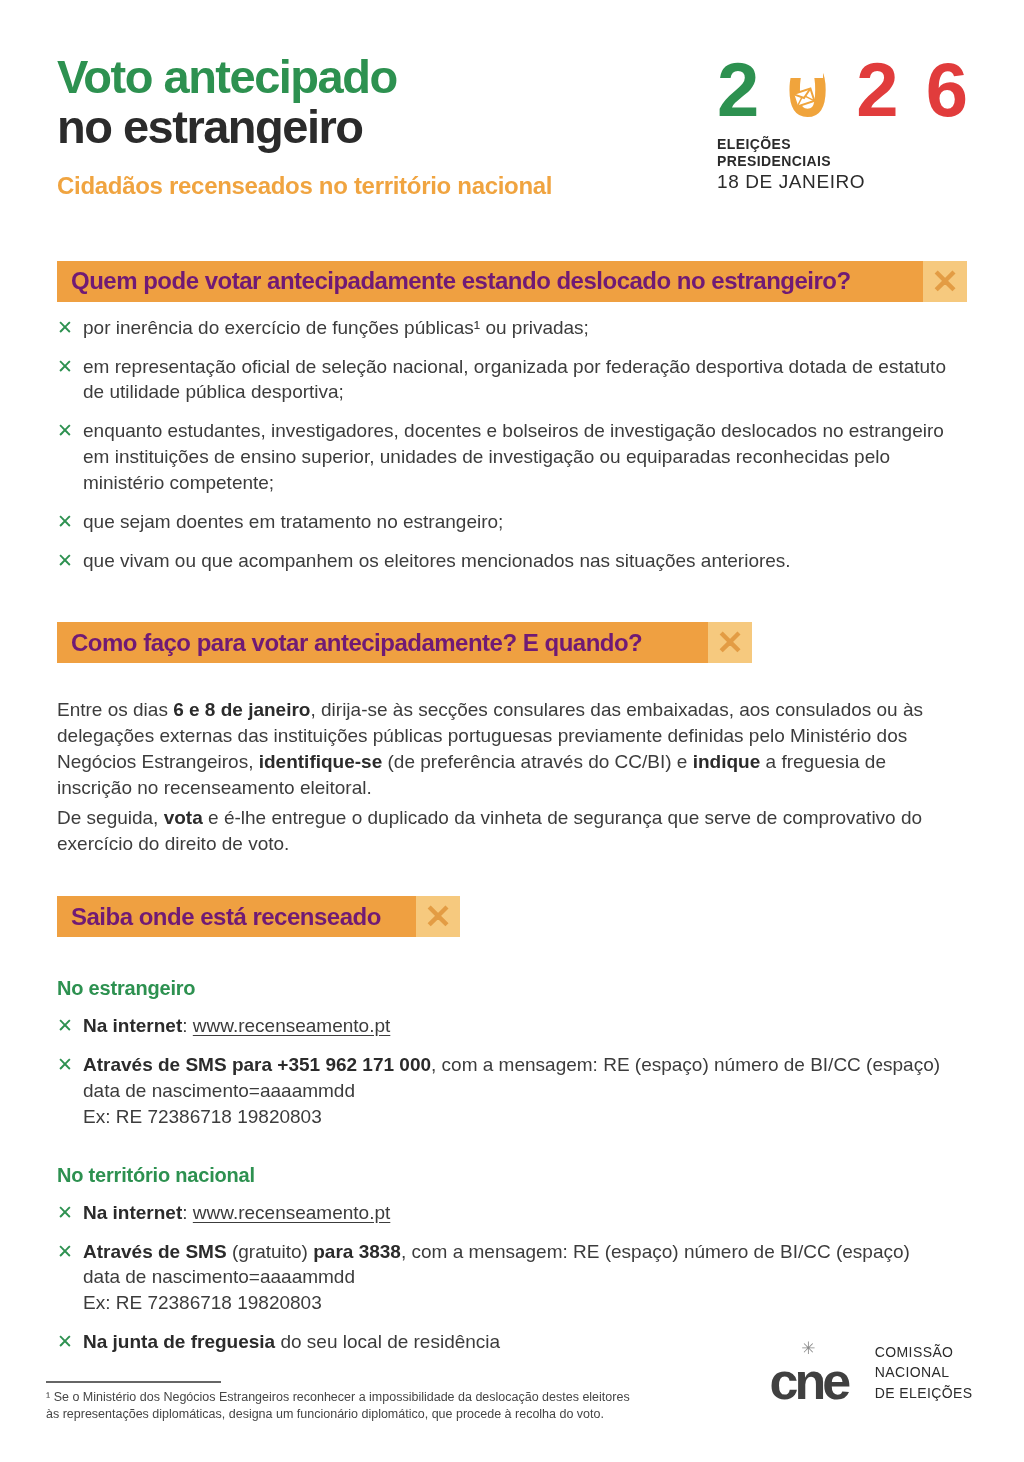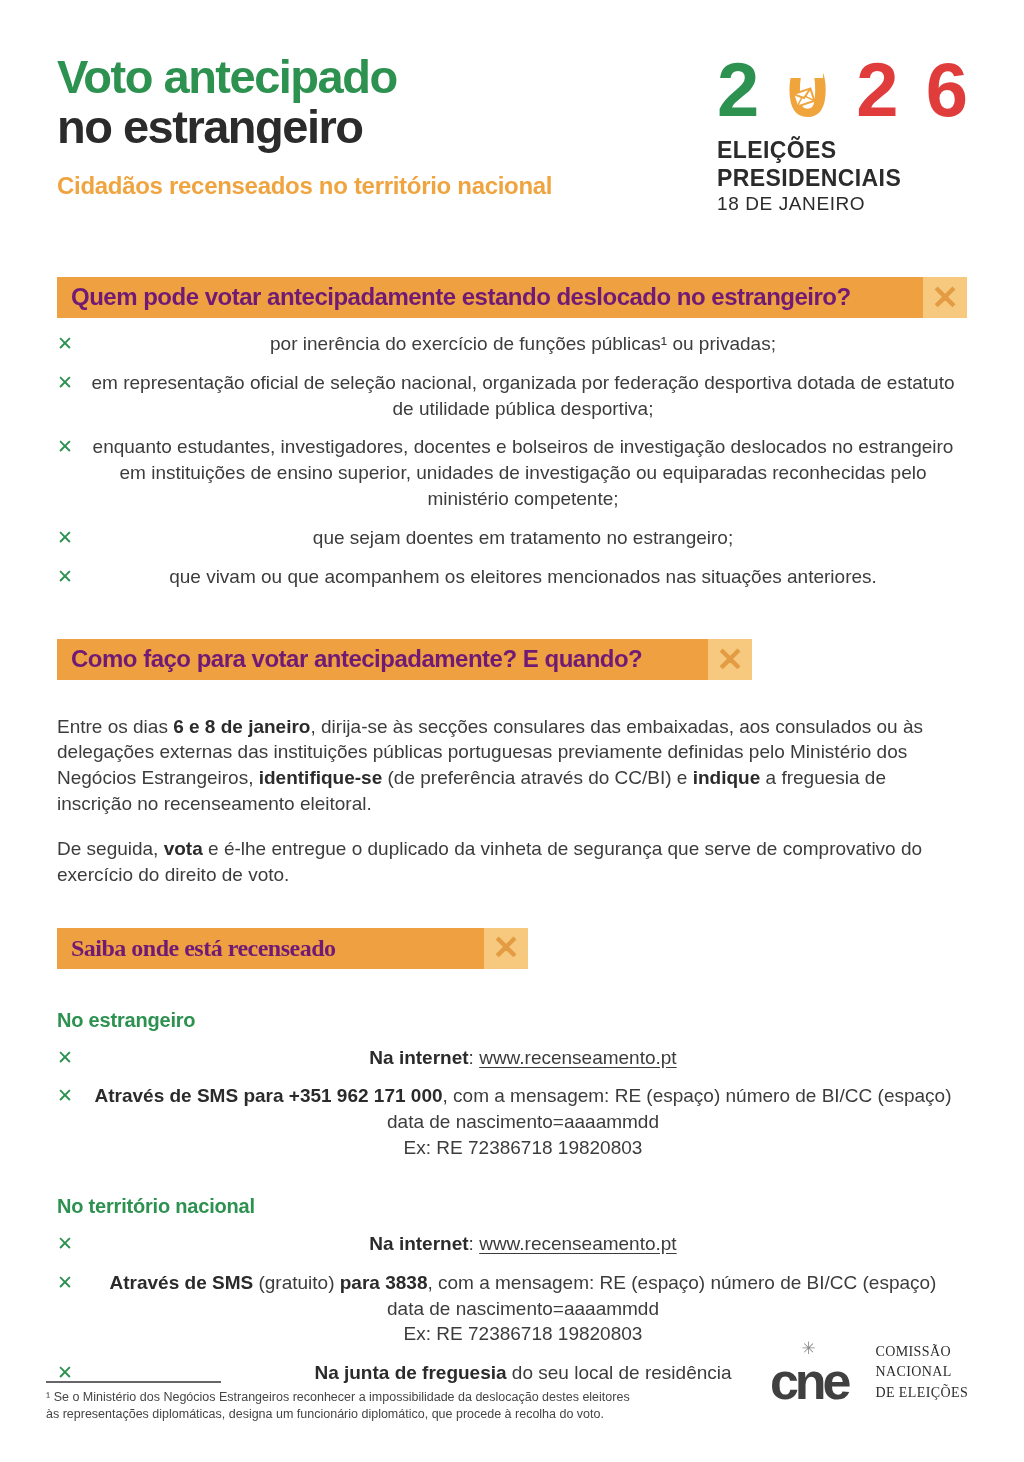--- a/index.html
+++ b/index.html
@@ -42,59 +42,59 @@
   .logo-digits span { display: inline-block; }
   .d-green { color: #2d9150; }
   .d-orange { color: #f0a43c; position: relative; }
   .d-red { color: #e13c3c; }
   .ballot-slot {
     position: absolute; top: -4px; left: 50%; transform: translateX(-50%);
     width: 34px; height: 28px; background: #ffffff;
     display: flex; align-items: flex-start; justify-content: center;
   }
   .logo-text { margin-top: 10px; }
-  .logo-text .lt-bold { font-size: 23px; font-weight: bold; color: #2b2b2b; letter-spacing: 0.4px; line-height: 1.22; }
+  .logo-text .lt-bold { font-size: 14px; font-weight: bold; color: #2b2b2b; letter-spacing: 0.4px; line-height: 1.22; }
   .logo-text .lt-reg  { font-size: 19px; font-weight: normal; color: #2b2b2b; letter-spacing: 0.6px; line-height: 1.3; }
 
   
   .bar {
     display: flex; align-items: stretch; height: 41px;
     background: #efa041; margin-left: 0;
   }
   .bar-label {
     flex: 1; display: flex; align-items: center; padding-left: 14px;
     font-size: 24px; font-weight: bold; letter-spacing: -0.5px; color: #701a75;
     white-space: nowrap;
   }
   .bar-x {
     width: 44px; background: #f6c97e; display: flex;
     align-items: center; justify-content: center;
     font-size: 33px; font-weight: bold; color: #e39c44; line-height: 1;
   }
   .bar-who   { width: 910px; margin-top: 60px; }
   .bar-how   { width: 695px; margin-top: 49px; gap: 8px; }
-  .bar-where { width: 471px; margin-top: 40px; font-family: Liberation Serif, serif; }
+  .bar-where { width: 403px; margin-top: 40px; }
 
   
   .body-text { font-size: 19px; color: #3c3c3c; line-height: 1.36; }
   .intro { margin-top: 27px; }
   b, .bold { color: #2b2b2b; font-weight: bold; }
 
   ul.xlist { list-style: none; margin-top: 13px; }
   ul.xlist li {
     display: flex; margin-bottom: 13px;
     font-size: 19px; color: #3c3c3c; line-height: 1.36;
   }
   .xmark {
     width: 26px; flex: 0 0 26px; color: #2d9150;
     font-size: 19px; line-height: 1.36; font-weight: normal;
   }
-  .li-text { flex: 1; max-width: 880px; text-align: center; }
-
-  .para { margin-top: 19px; max-width: 908px; }
+  .li-text { flex: 1; max-width: 880px; }
+
+  .para { margin-top: 4px; max-width: 908px; }
   .para.first { margin-top: 34px; }
 
   .green-head {
     margin-top: 40px; font-size: 20px; font-weight: bold;
     color: #2d9150; letter-spacing: -0.2px;
   }
   .green-head.second { margin-top: 34px; }
 
   a.link { color: #3c3c3c; text-decoration: underline; text-underline-offset: 3px; cursor: pointer; }
 
@@ -105,21 +105,21 @@
   }
   .footnote-rule { width: 175px; border-top: 2px solid #666; margin-bottom: 6px; }
 
   .cne { position: absolute; left: 762px; top: 1340px; display: flex; align-items: center; }
   .cne-mark { position: relative; width: 98px; text-align: center; }
   .cne-crest { font-size: 17px; color: #8a8a8a; line-height: 1; }
   .cne-word {
     font-size: 52px; font-weight: bold; letter-spacing: -4px;
     color: #404040; line-height: 0.9; margin-top: 1px;
   }
-  .cne-name { margin-left: 20px; font-family: Liberation Serif, serif; }
+  .cne-name { margin-left: 20px; }
   .cne-name div {
     font-size: 14px; color: #2b2b2b; letter-spacing: 0.4px; line-height: 1.45;
   }
 </style>
 </head>
 <body>
 
 <div class="page">
   <div class="content">
 

